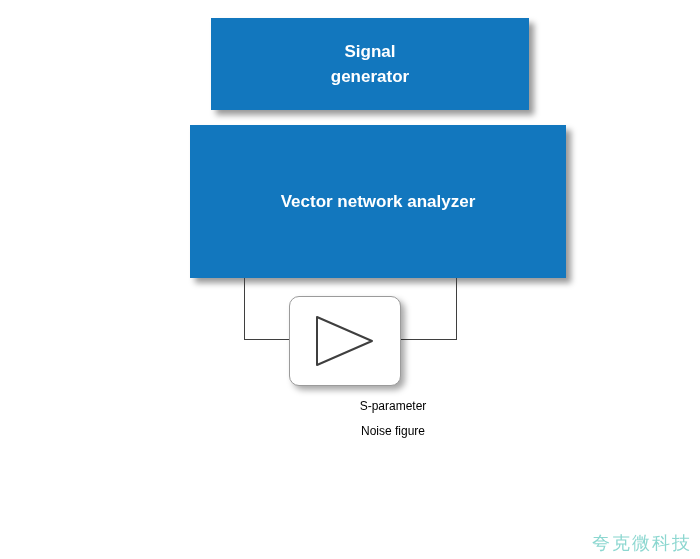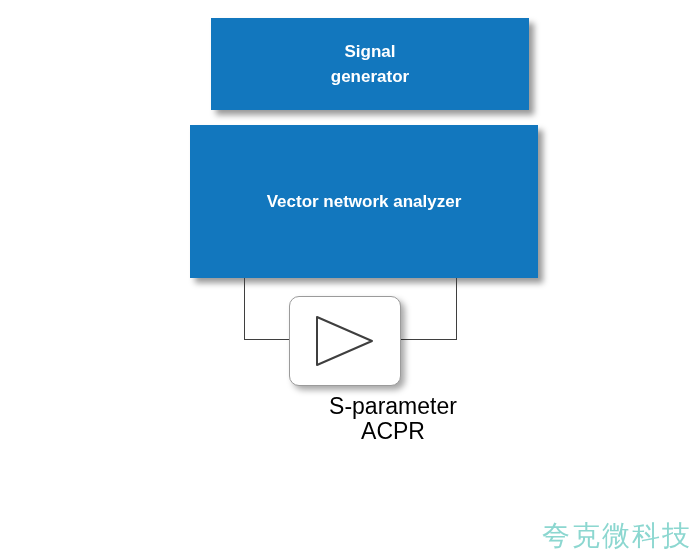--- a/index.html
+++ b/index.html
@@ -11,40 +11,40 @@
   .blue-box{
     position:absolute;
     background:var(--box-fill,#1277BE);
     color:var(--box-text,#ffffff);
     box-shadow:5px 5px 6px rgba(0,0,0,0.40);
     display:flex;align-items:center;justify-content:center;
     font-weight:bold;font-size:17px;text-align:center;
     white-space:pre-line;line-height:1.5;
   }
   .box-signal{left:190px;top:18px;width:318px;height:92px;margin-left:21px;}
-  .box-vna{left:190px;top:125px;width:348px;height:153px;}
+  .box-vna{left:190px;top:125px;width:376px;height:153px;}
   .wire{position:absolute;background:#3f3f3f;}
   .wire-left-v{left:244px;top:278px;width:1px;height:62px;}
   .wire-left-h{left:244px;top:339px;width:46px;height:1px;}
   .wire-right-v{left:456px;top:278px;width:1px;height:62px;}
   .wire-right-h{left:400px;top:339px;width:57px;height:1px;}
   .amp-box{
     position:absolute;left:289px;top:296px;width:110px;height:88px;
     background:#ffffff;border:1px solid #9b9b9b;border-radius:10px;
     box-shadow:4px 4px 6px rgba(0,0,0,0.35);
     display:flex;align-items:center;justify-content:center;
   }
   .measure-list{
     position:absolute;left:280px;top:394px;width:226px;
-    text-align:center;font-size:23px;line-height:25px;color:#000000;
+    text-align:center;font-size:12px;line-height:25px;color:#000000;
   }
   .watermark{
     position:absolute;right:8px;bottom:4px;
     color:var(--watermark-color,#8CD7D0);
-    font-size:28px;letter-spacing:2px;
+    font-size:18px;letter-spacing:2px;
     font-family:"Liberation Sans", sans-serif;
   }
 </style>
 </head>
 <body style="--box-fill: #1277BE; --box-text: #FFFFFF; --watermark-color: #8CD7D0;">
 
 <div class="stage">
 
   <div class="blue-box box-signal">Signal
 generator</div>
@@ -57,18 +57,18 @@
   <div class="wire wire-right-h" style="background: rgb(63, 63, 63);"></div>
 
   <div class="amp-box">
     <svg width="62" height="52" viewBox="0 0 62 52">
       <polygon points="3,2 3,50 58,26" fill="#ffffff" stroke="#3f3f3f" stroke-width="2" stroke-linejoin="round"></polygon>
     </svg>
   </div>
 
   <div class="measure-list">
     <div>S-parameter</div>
-    <div>ACPR</div>
+    <div>Noise figure</div>
   </div>
 
   <div class="watermark">夸克微科技</div>
 
 </div>
 
 </body></html>

